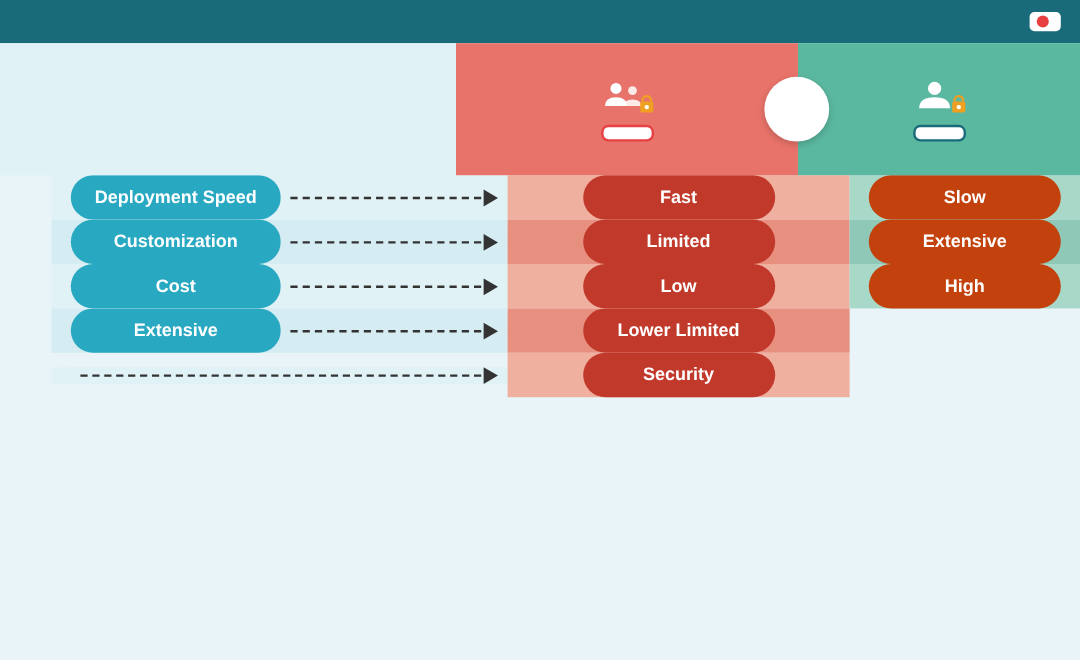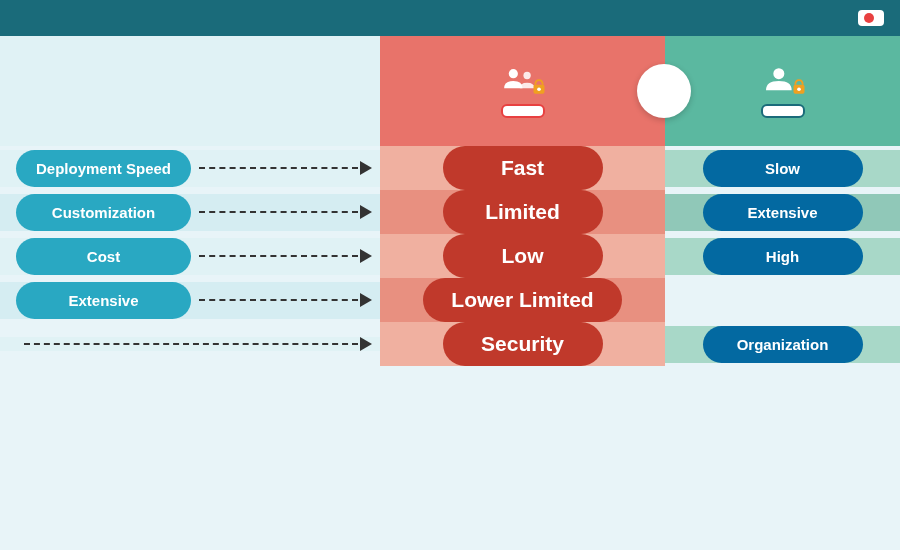--- a/index.html
+++ b/index.html
@@ -125,20 +125,21 @@
     .rows-area {
       display: flex;
       flex: 1;
       flex-direction: column;
     }
 
     .row {
       display: flex;
       align-items: center;
       flex: 1;
+      margin-left: 43px;
     }
 
     
     .row-label-container {
       width: 380px;
       display: flex;
       align-items: center;
       padding-left: 16px;
       flex-shrink: 0;
     }
@@ -180,38 +181,38 @@
       width: 285px;
       display: flex;
       align-items: center;
       justify-content: center;
       flex-shrink: 0;
     }
 
     .value-btn-red {
       background: #c0392b;
       color: white;
-      font-size: 21px;
+      font-size: 15px;
       font-weight: 800;
       padding: 10px 28px;
       border-radius: 30px;
       min-width: 160px;
       text-align: center;
     }
 
     
     .right-cell {
       flex: 1;
       display: flex;
       align-items: center;
       justify-content: center;
     }
 
     .value-btn-green {
-      background: #0369a1;
+      background: #c2410c;
       color: white;
       font-size: 15px;
       font-weight: 800;
       padding: 10px 28px;
       border-radius: 30px;
       min-width: 160px;
       text-align: center;
     }
 
     
@@ -336,17 +337,14 @@
     <div class="row">
     <div class="row-label-container">
       <div class="dashed-arrow">
         <div class="dashed-line"></div>
         <div class="arrow-head"></div>
       </div>
     </div>
     <div class="mid-cell">
       <div class="value-btn-red">Security</div>
     </div>
-    <div class="right-cell">
-      <div class="value-btn-green">Organization</div>
-    </div>
   </div>
   </div>
 
 </body></html>

